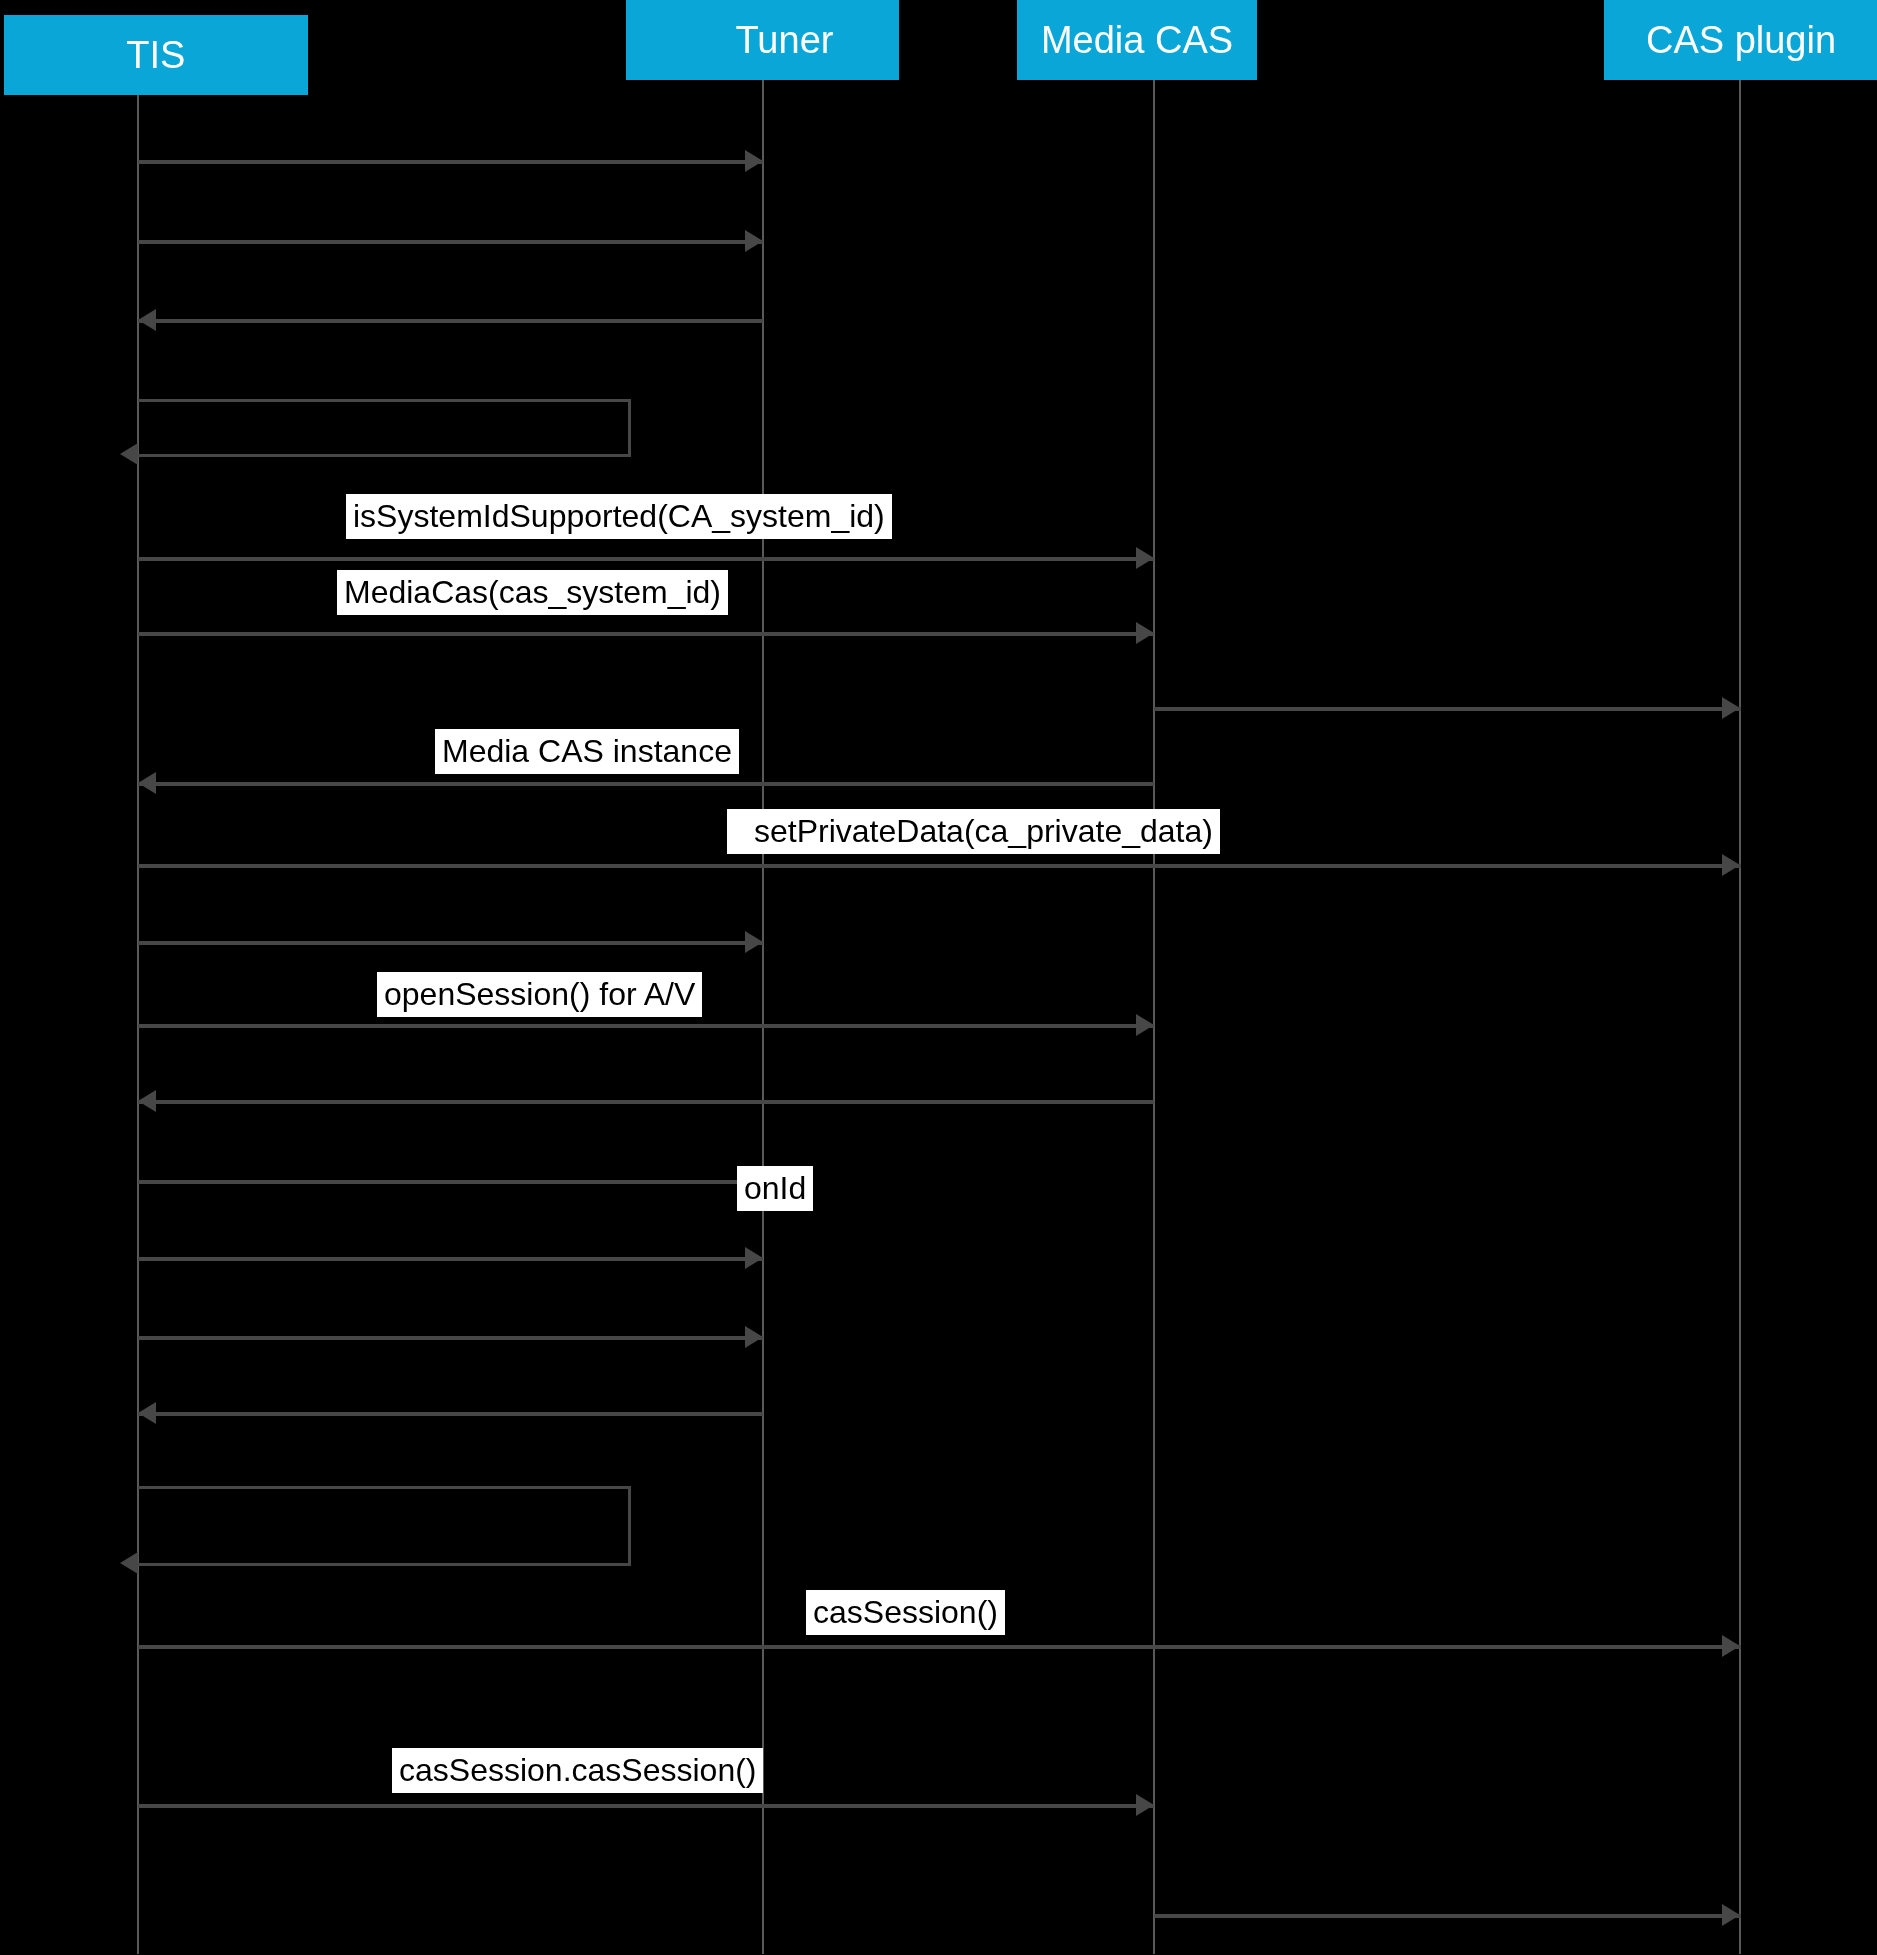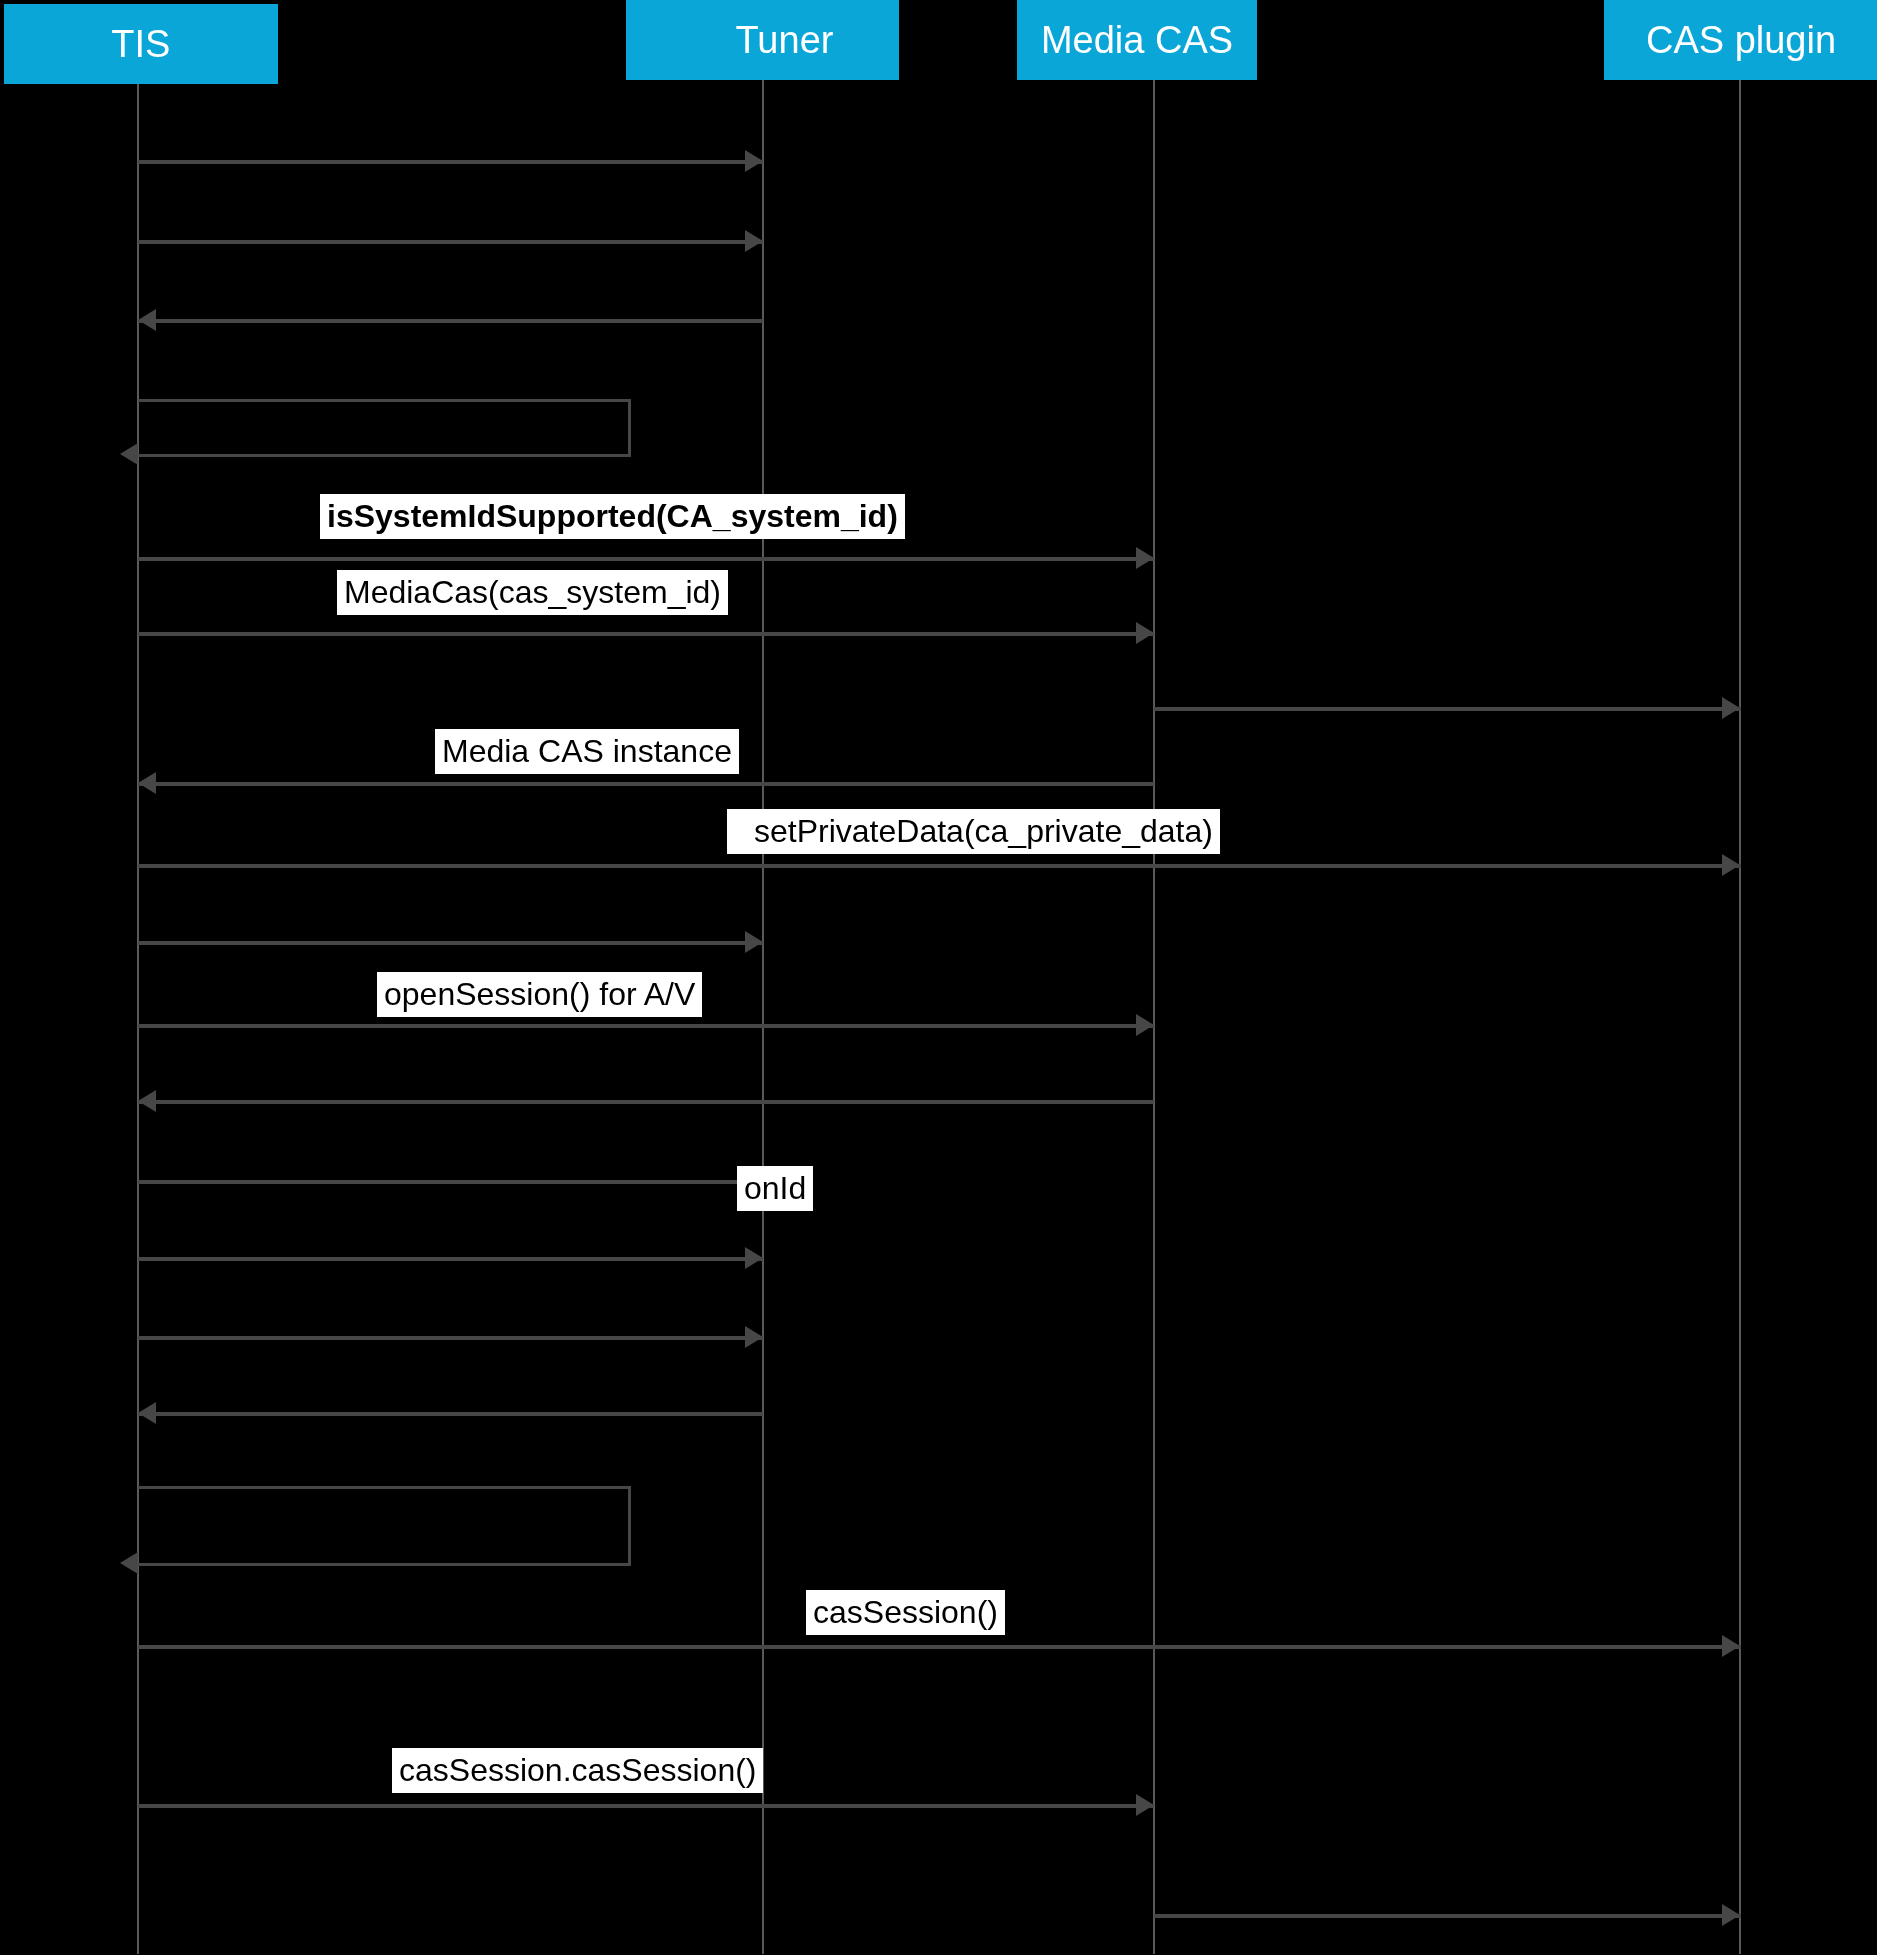--- a/index.html
+++ b/index.html
@@ -118,33 +118,33 @@
       <div class="self-box" style="left: 138px; top: 1486px; width: 493px; height: 80px;"></div>
       <div class="arrow-head left" style="left: 120px; top: 1552px;"></div>
       <div class="msg-line" style="left: 138px; top: 1645px; width: 1603px;"></div>
       <div class="arrow-head right" style="top: 1635px; left: 1722px;"></div>
       <div class="msg-line" style="left: 138px; top: 1804px; width: 1016px;"></div>
       <div class="arrow-head right" style="top: 1794px; left: 1136px;"></div>
       <div class="msg-line" style="left: 1154px; top: 1914px; width: 587px;"></div>
       <div class="arrow-head right" style="top: 1904px; left: 1722px;"></div>
     </div>
   <div id="header-layer">
-      <div class="participant-box" style="left: 3.9px; top: 4px; width: 274px; height: 80px;">TIS</div>
+      <div class="participant-box" style="left: 3.9px; top: 15px; width: 304px; height: 80px;">TIS</div>
       <div class="participant-box" style="left: 626px; top: 0px; width: 273px; height: 80px; padding-left: 44px;">Tuner</div>
       <div class="participant-box" style="left: 1017px; top: 0px; width: 240px; height: 80px;">Media CAS</div>
       <div class="participant-box" style="left: 1604px; top: 0px; width: 274px; height: 80px;">CAS plugin</div>
     </div>
   <div id="footer-layer">
       <div class="participant-box" style="left: 3.9px; top: 1955px; width: 274px; height: 81px;">TIS</div>
       <div class="participant-box" style="left: 626px; top: 1955px; width: 273px; height: 81px;">Tuner</div>
       <div class="participant-box" style="left: 1017px; top: 1955px; width: 274px; height: 81px;">Media CAS</div>
       <div class="participant-box" style="left: 1604px; top: 1955px; width: 274px; height: 81px;">CAS plugin</div>
     </div>
   <div id="labels-layer">
-      <div class="msg-label" style="left: 320px; top: 494px; font-weight: bold;">isSystemIdSupported(CA_system_id)</div>
+      <div class="msg-label" style="left: 346px; top: 494px;">isSystemIdSupported(CA_system_id)</div>
       <div class="msg-label" style="left: 337px; top: 570px;">MediaCas(cas_system_id)</div>
       <div class="msg-label" style="left: 435px; top: 729px;">Media CAS instance</div>
       <div class="msg-label" style="left: 727px; top: 809px; padding-left: 27px;">setPrivateData(ca_private_data)</div>
       <div class="msg-label" style="left: 377px; top: 972px;">openSession() for A/V</div>
       <div class="msg-label" style="left: 737px; top: 1166px;">onId</div>
       <div class="msg-label" style="left: 806px; top: 1590px;">casSession()</div>
       <div class="msg-label" style="left: 392px; top: 1748px;">casSession.casSession()</div>
     </div>
 </div>
 

